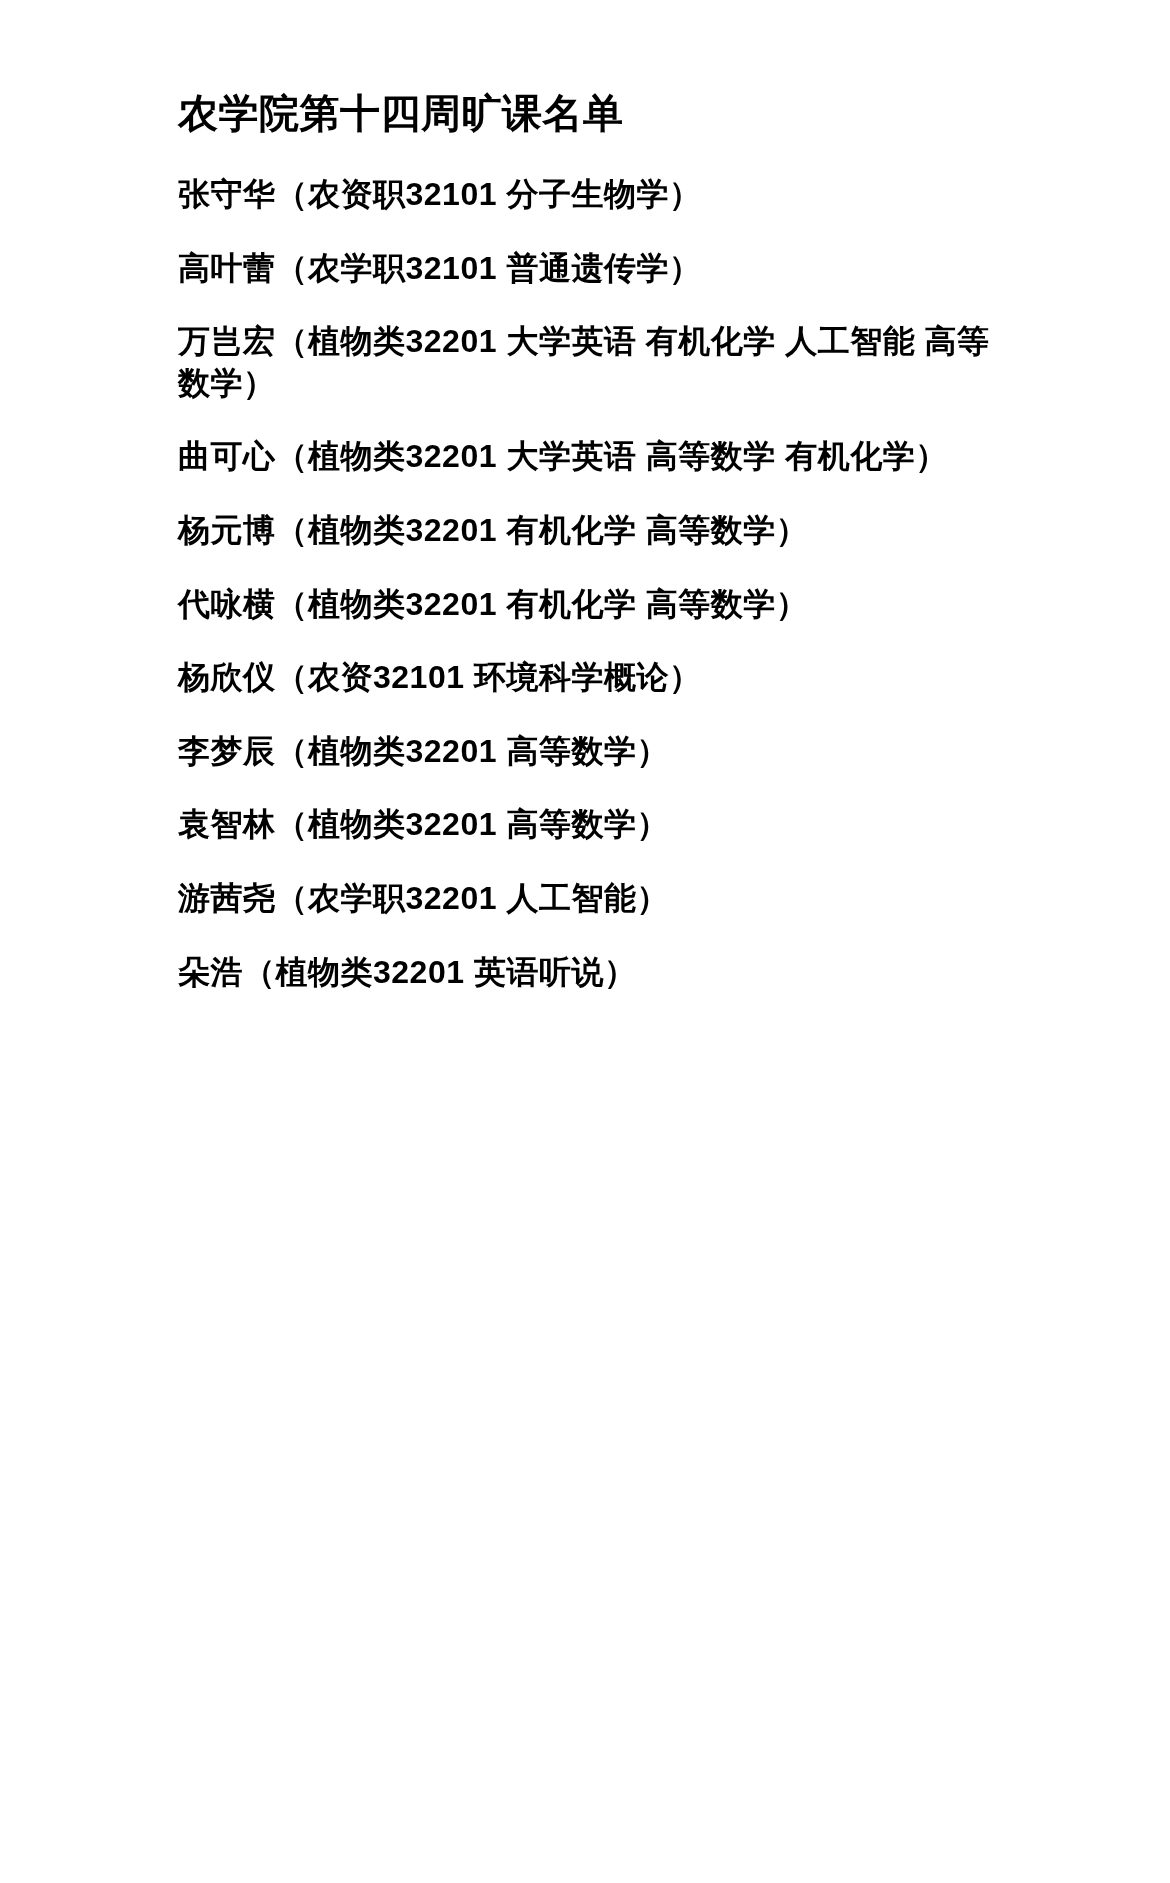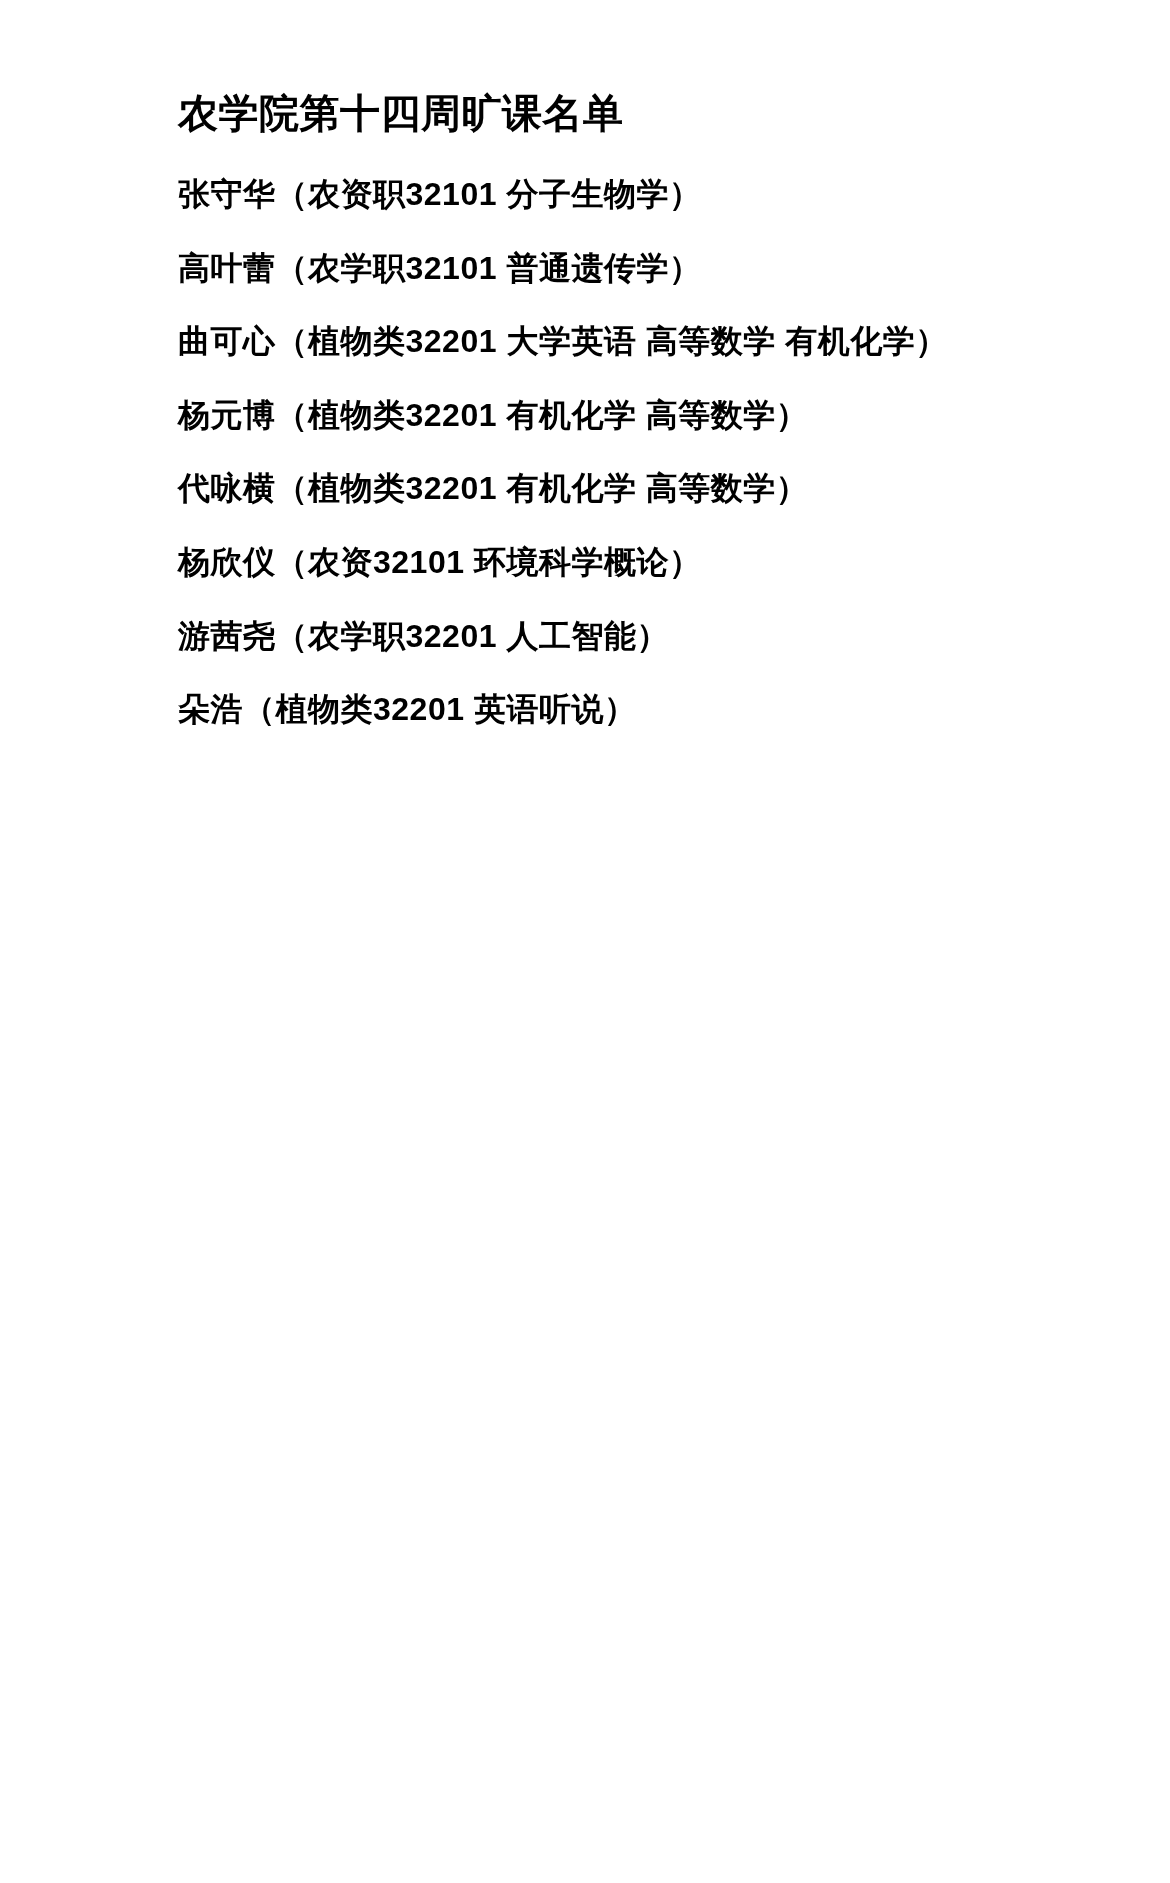--- a/index.html
+++ b/index.html
@@ -46,20 +46,23 @@
   }
 </style>
 </head>
 <body>
 
 <div class="page">
   <h1 class="doc-title">农学院第十四周旷课名单</h1>
   <div>
     <p class="entry">张守华（农资职32101 分子生物学）</p>
     <p class="entry">高叶蕾（农学职32101 普通遗传学）</p>
+    <p class="entry">万岂宏（植物类32201 大学英语 有机化学 人工智能 高等数学）</p>
     <p class="entry">曲可心（植物类32201 大学英语 高等数学 有机化学）</p>
     <p class="entry wide">杨元博（植物类32201 有机化学 高等数学）</p>
     <p class="entry wide">代咏横（植物类32201 有机化学 高等数学）</p>
     <p class="entry">杨欣仪（农资32101 环境科学概论）</p>
+    <p class="entry">李梦辰（植物类32201 高等数学）</p>
+    <p class="entry">袁智林（植物类32201 高等数学）</p>
     <p class="entry">游茜尧（农学职32201 人工智能）</p>
     <p class="entry last">朵浩（植物类32201 英语听说）</p>
   </div>
 </div>
 
 </body></html>

